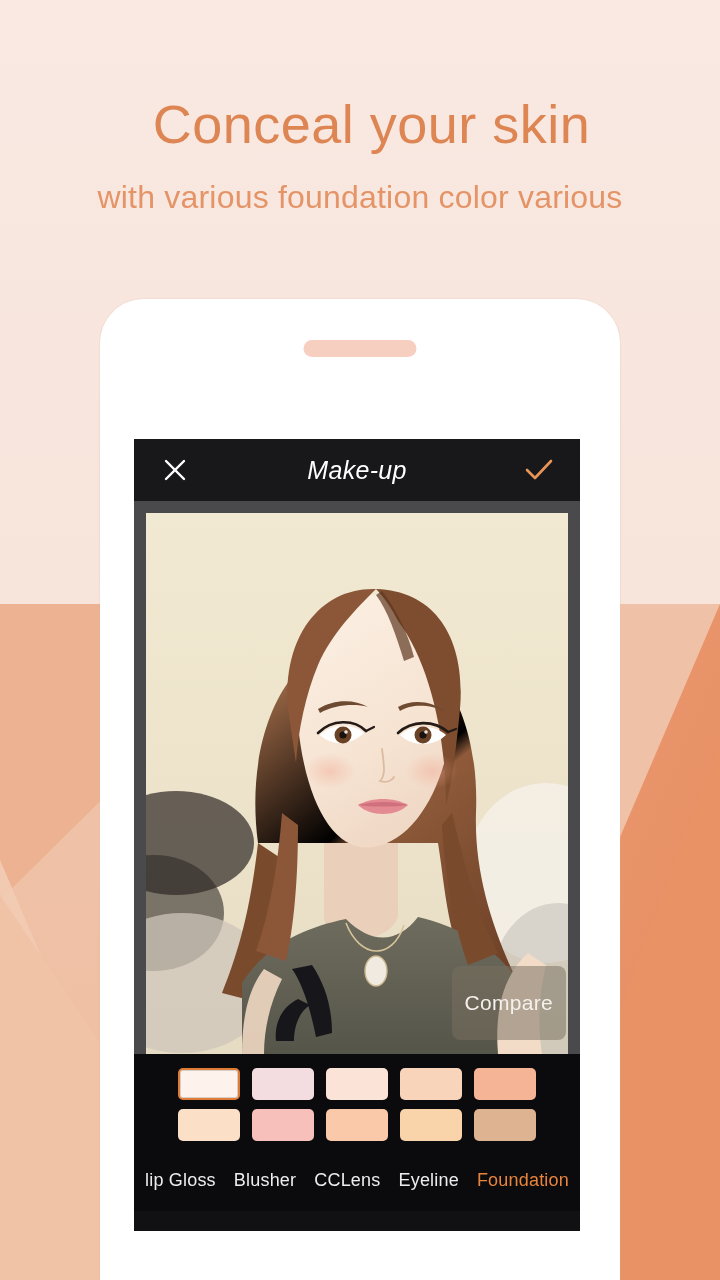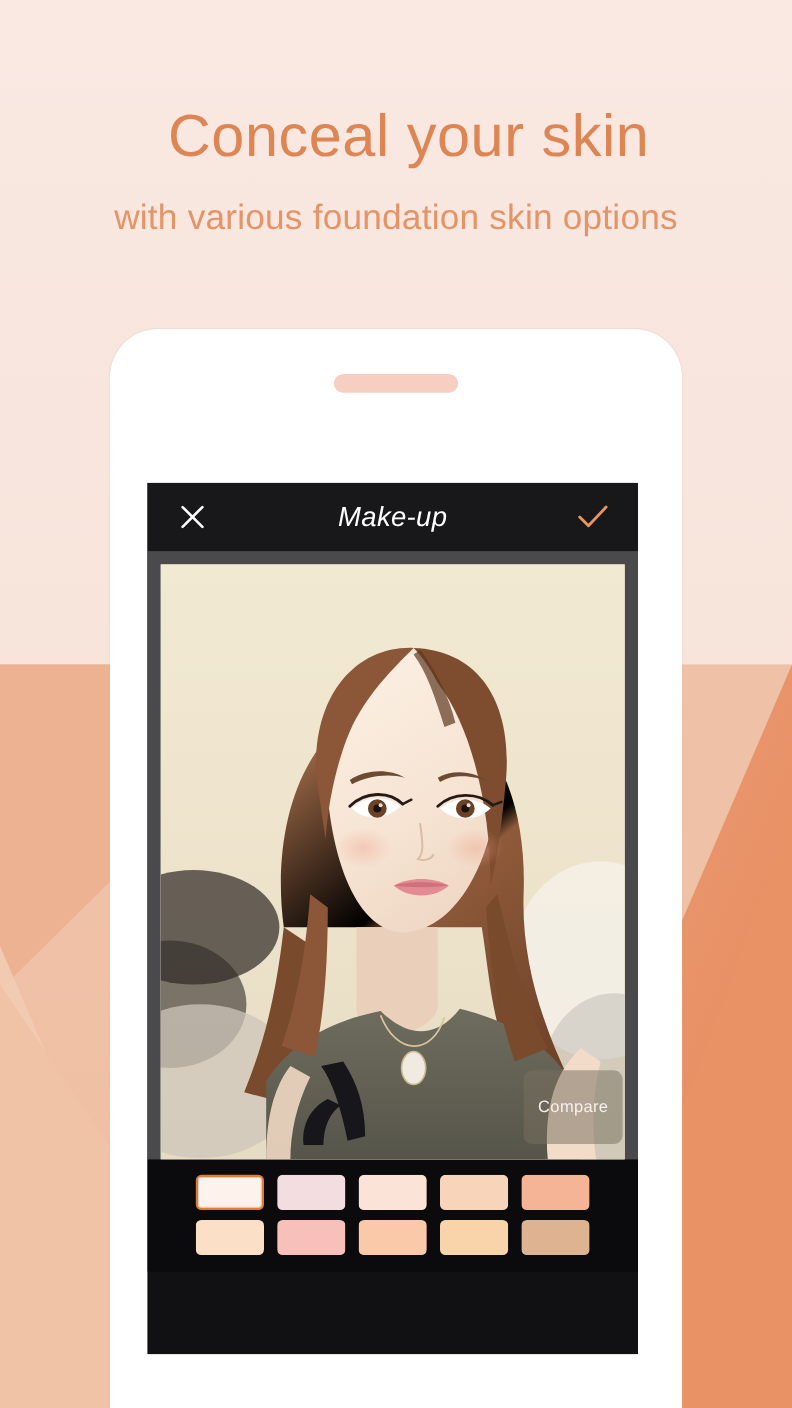--- a/index.html
+++ b/index.html
@@ -105,21 +105,21 @@
   }
   .photo svg { display:block; width:422px; height:541px; }
 
   .compare-btn {
     position:absolute;
     right:2px; bottom:14px;
     padding:25px 13px;
     border-radius:8px;
     background:rgba(120,112,96,0.52);
     color:#F4F1EC;
-    font-size:15px;
+    font-size:21px;
     letter-spacing:0.3px;
     cursor:pointer;
   }
 
   
   .palette {
     padding:14px 0 6px 0;
     background:#0B0A0C;
   }
   .swatch-row {
@@ -183,21 +183,21 @@
   <rect x="0" y="604" width="720" height="676" fill="url(#gMid)"></rect>
   <polygon points="0,604 300,604 0,900" fill="#EBAF8D" opacity="0.85"></polygon>
   <polygon points="0,860 180,1280 0,1280" fill="url(#gSoft)" opacity="0.9"></polygon>
   <polygon points="0,895 260,1280 0,1280" fill="#F0C3A6"></polygon>
   <polygon points="720,604 720,1280 430,1280" fill="url(#gDeep)"></polygon>
   <polygon points="720,740 720,1280 520,1280" fill="#E89266" opacity="0.9"></polygon>
 </svg>
 
 <div class="promo">
   <div class="promo-title">Conceal your skin</div>
-  <div class="promo-sub">with various foundation skin options</div>
+  <div class="promo-sub">with various foundation color various</div>
 </div>
 
 <div class="phone">
 
   <div class="speaker"></div>
 
   <div class="screen">
 
     <div class="appbar">
       <div class="icon-btn">
@@ -332,15 +332,22 @@
         </div>
       <div class="swatch-row">
           <div class="swatch" style="background: rgb(251, 224, 199);"></div>
           <div class="swatch" style="background: rgb(247, 192, 187);"></div>
           <div class="swatch" style="background: rgb(250, 201, 169);"></div>
           <div class="swatch" style="background: rgb(249, 211, 170);"></div>
           <div class="swatch" style="background: rgb(221, 179, 146);"></div>
         </div>
     </div>
 
+    <div class="tabs">
+        <div class="tab">lip Gloss</div>
+        <div class="tab">Blusher</div>
+        <div class="tab">CCLens</div>
+        <div class="tab">Eyeline</div>
+        <div class="tab active">Foundation</div>
+      </div>
 
   </div>
 </div>
 
 </body></html>

